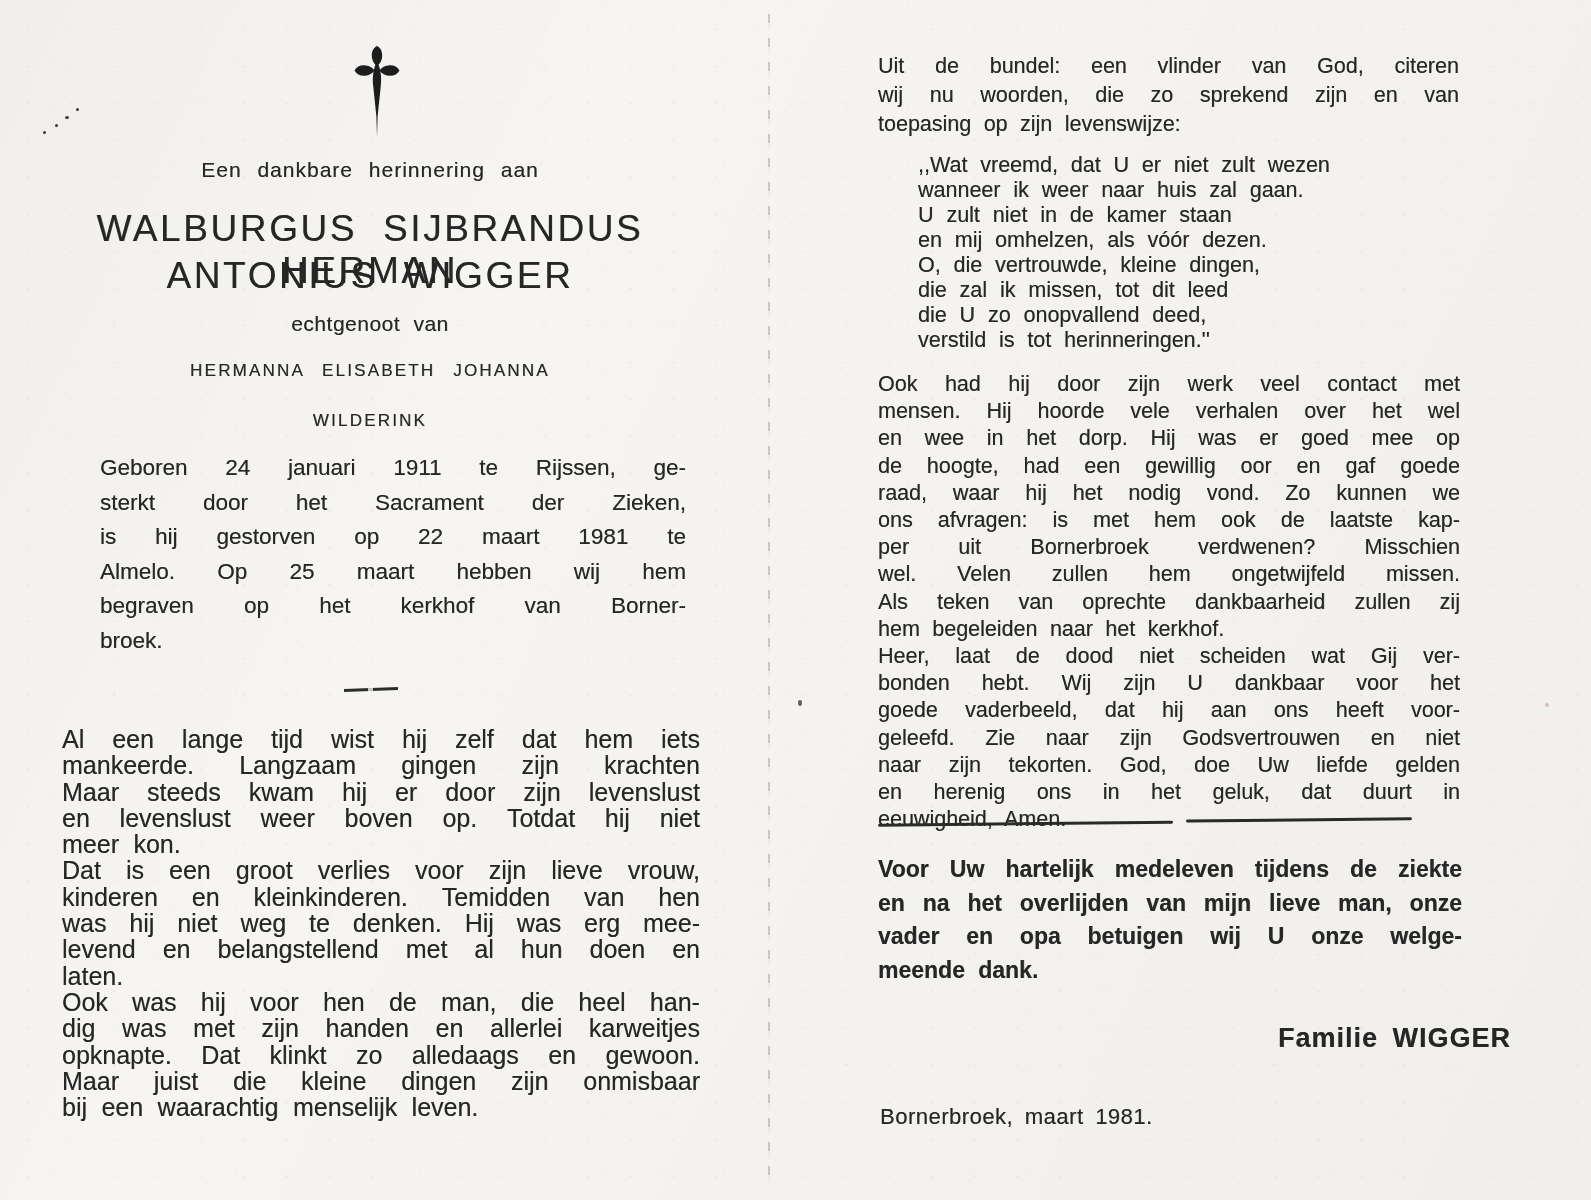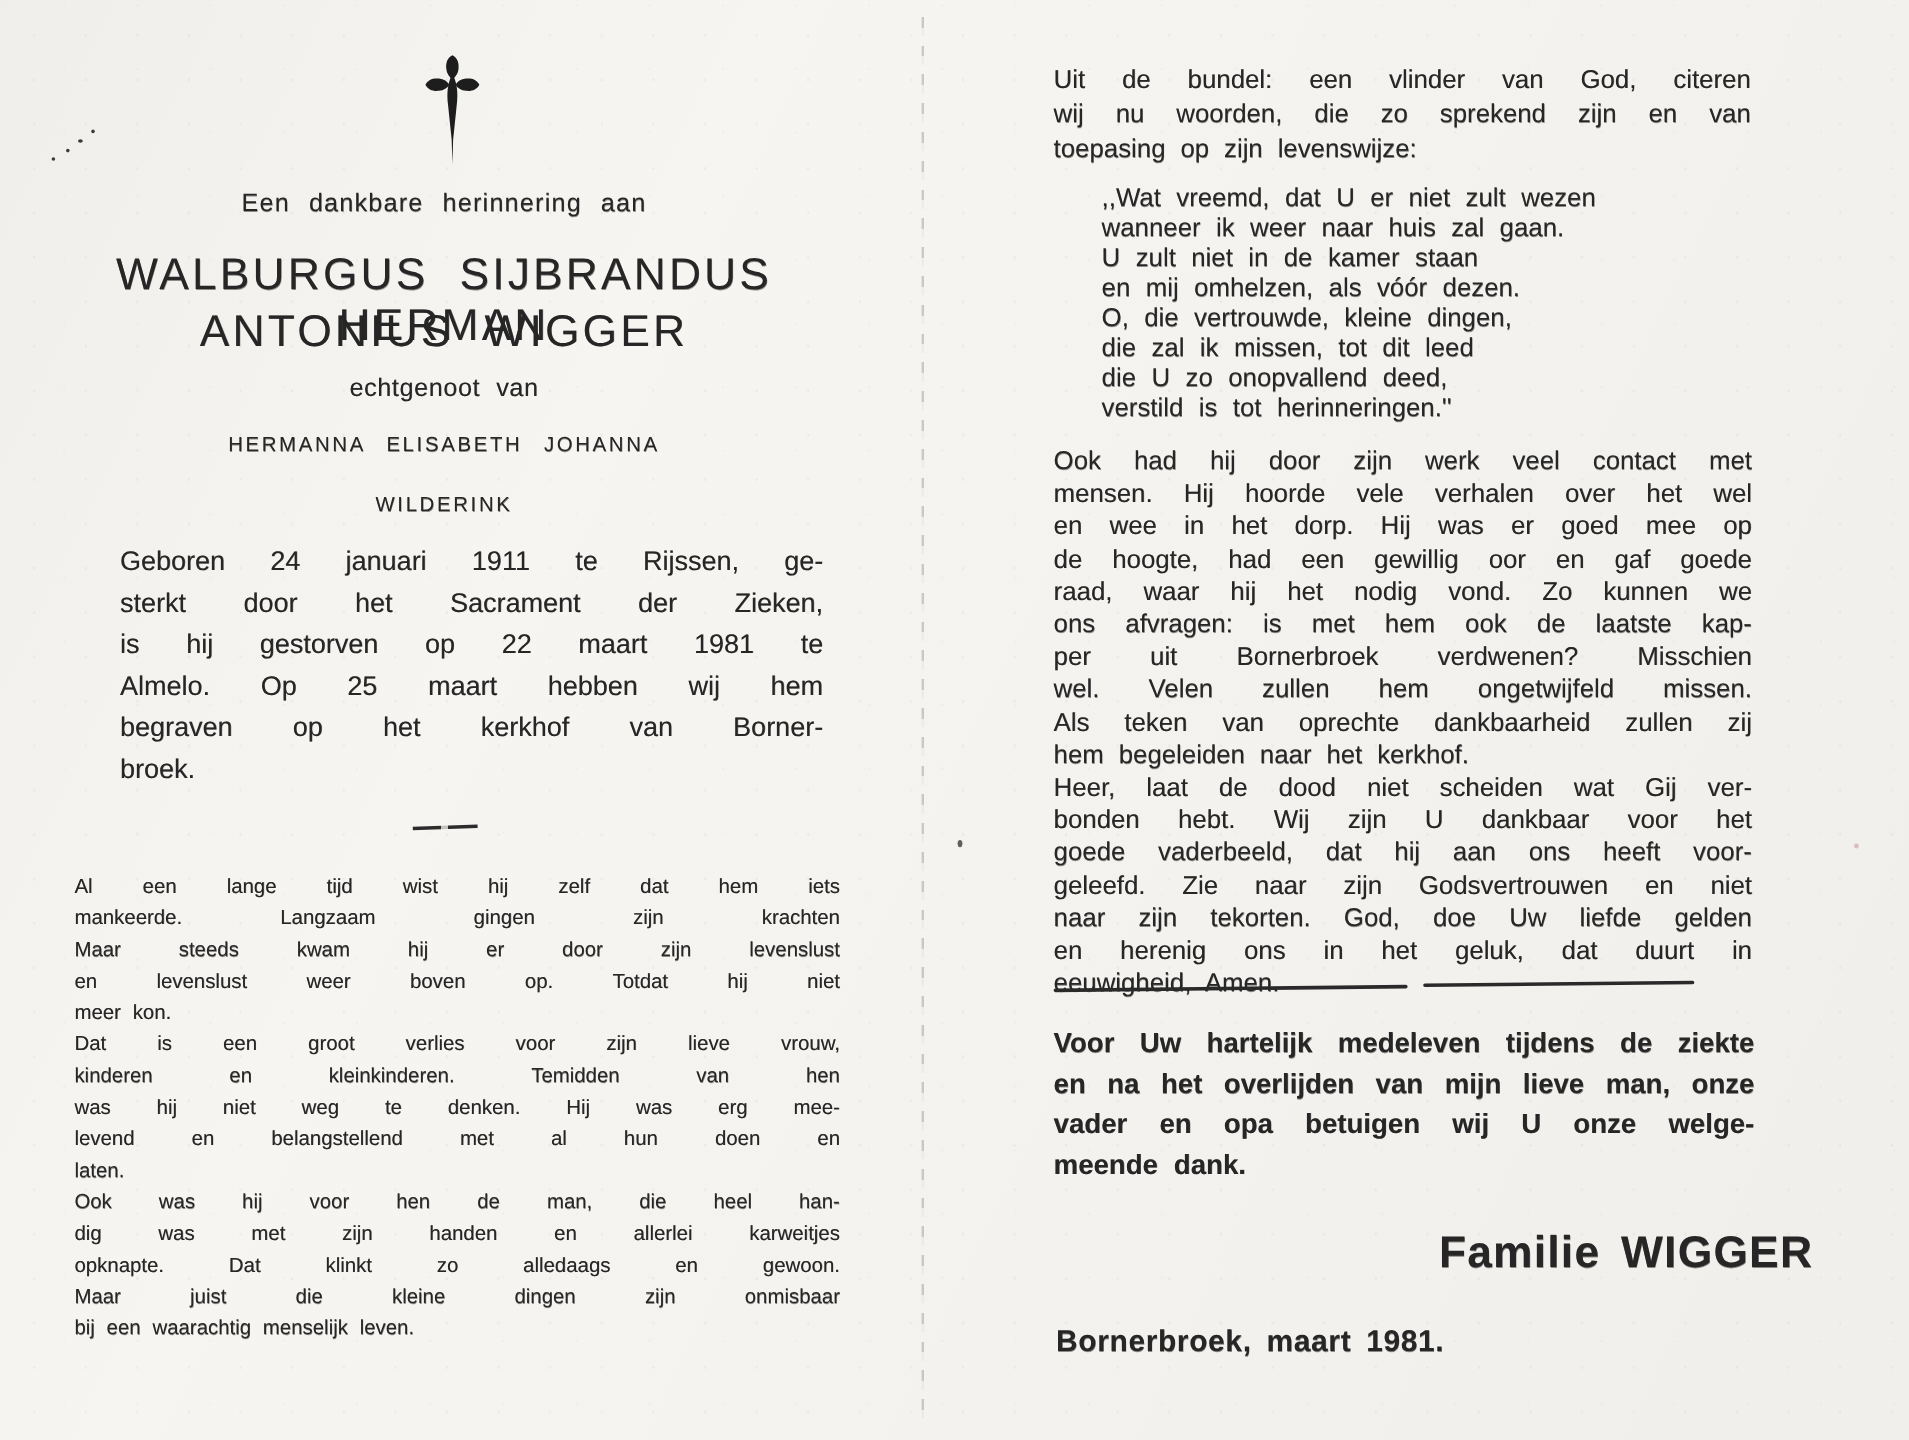--- a/index.html
+++ b/index.html
@@ -34,36 +34,36 @@
   .dedication{top:158px;font-size:21px;letter-spacing:1px;word-spacing:9px;}
   .name-line{font-size:37px;letter-spacing:2.6px;word-spacing:13px;}
   .relation{top:312px;font-size:21px;word-spacing:7px;letter-spacing:.5px;}
   .spouse-line{font-size:17px;letter-spacing:2.2px;word-spacing:11px;}
   
   .tblock{white-space:normal;}
   .line{line-height:inherit;}
   .line:not(.just){word-spacing:.3em;}
   .just{display:flex;justify-content:space-between;}
   .life{left:100px;top:451px;width:586px;font-size:22.5px;line-height:34.5px;}
-  .memorial{left:62px;top:726px;width:638px;font-size:17px;line-height:26.3px;}
+  .memorial{left:62px;top:726px;width:638px;font-size:25px;line-height:26.3px;}
   .dash-divider{
     left:344px;top:688px;width:54px;height:3px;transform:rotate(-2deg);
     background:linear-gradient(90deg,#2c2c2c 0 44%,rgba(44,44,44,.25) 44% 54%,#2c2c2c 54%);
   }
   .intro{left:878px;top:52px;width:581px;font-size:21.5px;line-height:29px;}
   .poem{left:918px;top:153px;width:540px;font-size:21.5px;line-height:25px;}
   .poem .line{word-spacing:.32em;}
   .tribute{left:878px;top:371px;width:582px;font-size:21.5px;line-height:27.2px;}
   .rule{left:878px;top:820px;width:534px;height:5px;transform:rotate(-.6deg);}
   .rule span{position:absolute;top:1px;height:3px;background:#2a2a2a;border-radius:2px;}
   .rule span:first-child{left:0;width:295px;}
   .rule span:last-child{left:308px;width:226px;top:0;}
   .ack{left:878px;top:853px;width:584px;font-size:23px;font-weight:bold;line-height:33.5px;}
-  .signature{left:878px;top:1023px;width:633px;text-align:right;font-size:37px;font-weight:bold;letter-spacing:1px;word-spacing:6px;}
-  .dateline{left:880px;top:1104px;font-size:25px;font-weight:bold;letter-spacing:.5px;word-spacing:5px;}
+  .signature{left:878px;top:1023px;width:633px;text-align:right;font-size:27px;font-weight:bold;letter-spacing:1px;word-spacing:6px;}
+  .dateline{left:880px;top:1104px;font-size:22px;font-weight:normal;letter-spacing:.5px;word-spacing:5px;}
   .cross{left:352px;top:45px;width:50px;height:94px;}
   .cross svg{width:100%;height:100%;}
 </style>
 </head>
 <body>
 
 <div id="canvas">
 
   <div class="fold"></div>
 

